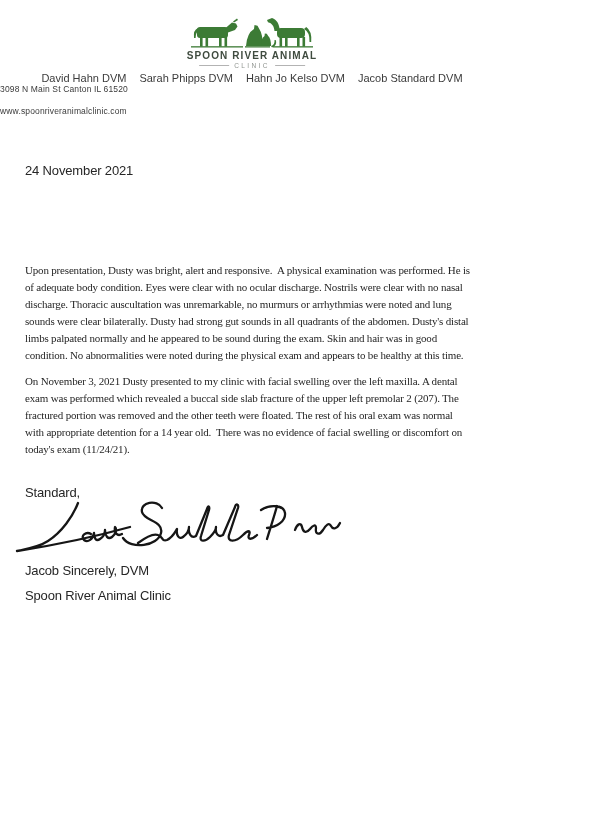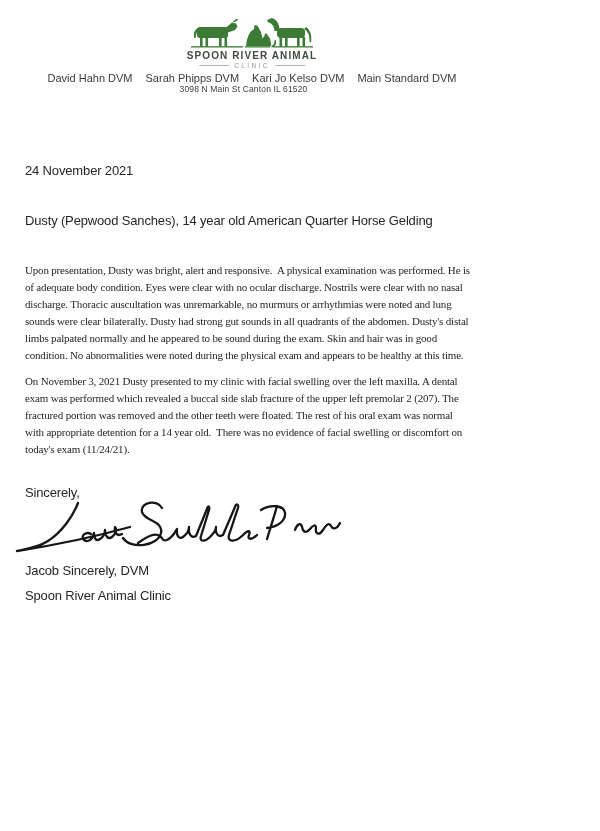--- a/index.html
+++ b/index.html
@@ -11,21 +11,21 @@
   .logo-animals svg{display:block;}
   .wordmark{position:absolute;top:50px;left:0;right:0;text-align:center;
             font-size:10px;font-weight:700;letter-spacing:1.1px;color:#3f4b3f;}
   .clinic-line{position:absolute;top:62px;left:50%;transform:translateX(-50%);
                display:flex;align-items:center;gap:5px;}
   .clinic-line .dash{width:30px;height:1px;background:#b3b3b3;}
   .clinic-sub{font-size:6.5px;letter-spacing:2.4px;color:#8f948f;}
 
   .vets-row{position:absolute;top:72px;left:0;right:0;display:flex;justify-content:center;gap:13px;
             font-size:11px;color:#3b3b3b;}
-  .hdr-line{position:absolute;left:0;right:17px;text-align:center;font-size:8.5px;color:#3b3b3b;
+  .hdr-line{position:absolute;left:0;right:17px;font-size:8.5px;color:#3b3b3b;
             letter-spacing:.15px;}
   .addr{top:83.5px;} .phone{top:94.5px;} .web{top:105.5px;}
 
   
   .aaha{position:absolute;left:517px;top:36px;width:70px;height:46px;font-style:italic;}
   .aaha-box{position:absolute;left:0;top:0;width:34px;height:35px;background:#c9373b;
             border-radius:0 13px 0 0;}
   .aaha-label{position:absolute;left:0;right:0;bottom:2px;text-align:center;color:#ffffff;
               font-weight:700;font-size:10.5px;letter-spacing:-.3px;}
   .aaha-sub{position:absolute;left:-2px;top:36px;width:38px;text-align:center;color:#c9373b;
@@ -91,54 +91,54 @@
   <div class="wordmark">SPOON RIVER ANIMAL</div>
   <div class="clinic-line">
     <span class="dash"></span>
     <span class="clinic-sub">CLINIC</span>
     <span class="dash"></span>
   </div>
 
   <div class="vets-row">
     <span>David Hahn DVM</span>
     <span>Sarah Phipps DVM</span>
-    <span>Kari Jo Kelso DVM</span>
-    <span>Main Standard DVM</span>
+    <span>Hahn Jo Kelso DVM</span>
+    <span>Jacob Standard DVM</span>
   </div>
   <div class="hdr-line addr">3098 N Main St  Canton IL  61520</div>
+  <div class="hdr-line web">www.spoonriveranimalclinic.com</div>
 
   <div class="aaha">
     <div class="aaha-box">
       <div class="aaha-label">AAHA</div>
     </div>
     <div class="aaha-sub">ACCREDITED</div>
     <div class="aaha-tab">
       <div class="aaha-tab-text">The Standard of
 Veterinary Excellence</div>
     </div>
   </div>
 
   <div class="line date">24 November 2021</div>
-  <div class="line subject">Dusty (Pepwood Sanches), 14 year old American Quarter Horse Gelding</div>
 
   <div class="body-text">
     <p class="para">Upon presentation, Dusty was bright, alert and responsive.  A physical examination was performed. He is
 of adequate body condition. Eyes were clear with no ocular discharge. Nostrils were clear with no nasal
 discharge. Thoracic auscultation was unremarkable, no murmurs or arrhythmias were noted and lung
 sounds were clear bilaterally. Dusty had strong gut sounds in all quadrants of the abdomen. Dusty's distal
 limbs palpated normally and he appeared to be sound during the exam. Skin and hair was in good
 condition. No abnormalities were noted during the physical exam and appears to be healthy at this time.</p>
     <p class="para">On November 3, 2021 Dusty presented to my clinic with facial swelling over the left maxilla. A dental
 exam was performed which revealed a buccal side slab fracture of the upper left premolar 2 (207). The
 fractured portion was removed and the other teeth were floated. The rest of his oral exam was normal
 with appropriate detention for a 14 year old.  There was no evidence of facial swelling or discomfort on
 today's exam (11/24/21).</p>
   </div>
 
-  <div class="line closing">Sincerely,</div>
+  <div class="line closing">Standard,</div>
 
   <div class="signature">
     <svg width="332" height="64" viewBox="0 0 332 64" fill="none" stroke="#161616" stroke-width="2.3" stroke-linecap="round" stroke-linejoin="round" aria-label="Jacob Standard DVM">
       <path d="M66,6 C61,19 50,35 36,44 C27,50 15,52 5,54 C44,48 82,40 118,30"></path>
       <path d="M79,37 C74,34 68,39 72,43 C76,46 81,42 82,36 C82,41 84,45 88,42 C91,40 93,36 93,33 C93,39 96,43 100,40 C104,37 105,32 103,30 C102,35 105,40 110,37"></path>
       <path d="M150,11 C145,2 128,5 130,15 C132,24 152,24 149,36 C146,49 119,53 111,41"></path>
       <path d="M126,46 C134,40 141,36 146,38 C152,40 149,45 155,43 C161,40 163,35 165,32 C164,38 167,43 171,40 C175,37 177,33 177,30 C176,36 179,42 184,39 L195,12 C196,8 198,9 197,13 L189,39 C187,45 193,45 198,40 C202,36 204,33 204,30 C203,36 206,41 211,38 L223,10 C224,6 227,7 226,11 L217,38 C215,45 223,46 231,38 C236,33 239,33 237,38 C235,43 240,43 245,38"></path>
       <path d="M265,9 C262,20 258,32 255,42 M249,13 C258,7 272,8 273,16 C274,24 265,30 255,31"></path>
       <path d="M283,33 C285,27 289,25 290,30 C291,35 294,37 298,32 C301,28 304,27 304,31 C303,37 307,39 311,33 C314,28 317,25 319,29 C321,33 325,32 328,26"></path>
     </svg>

